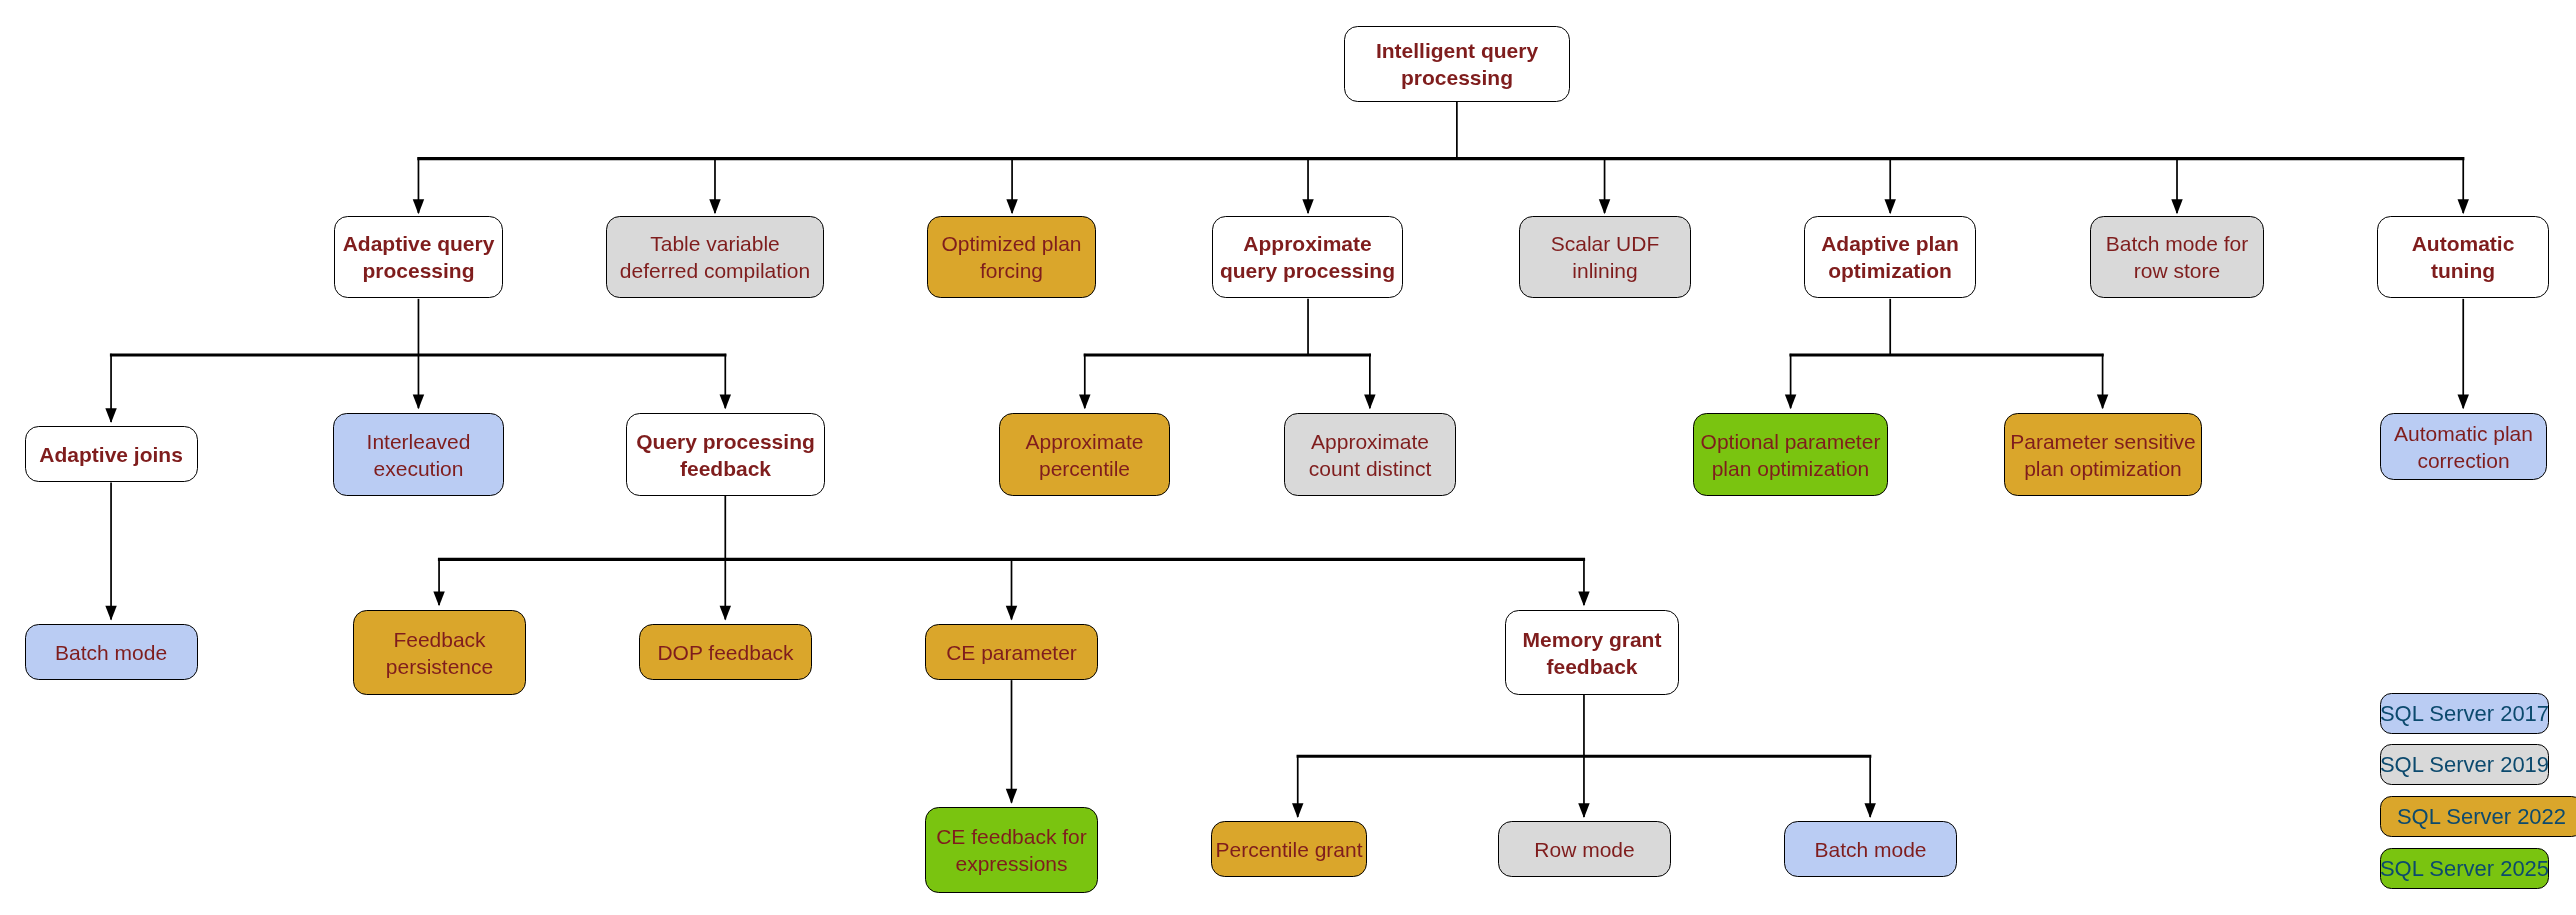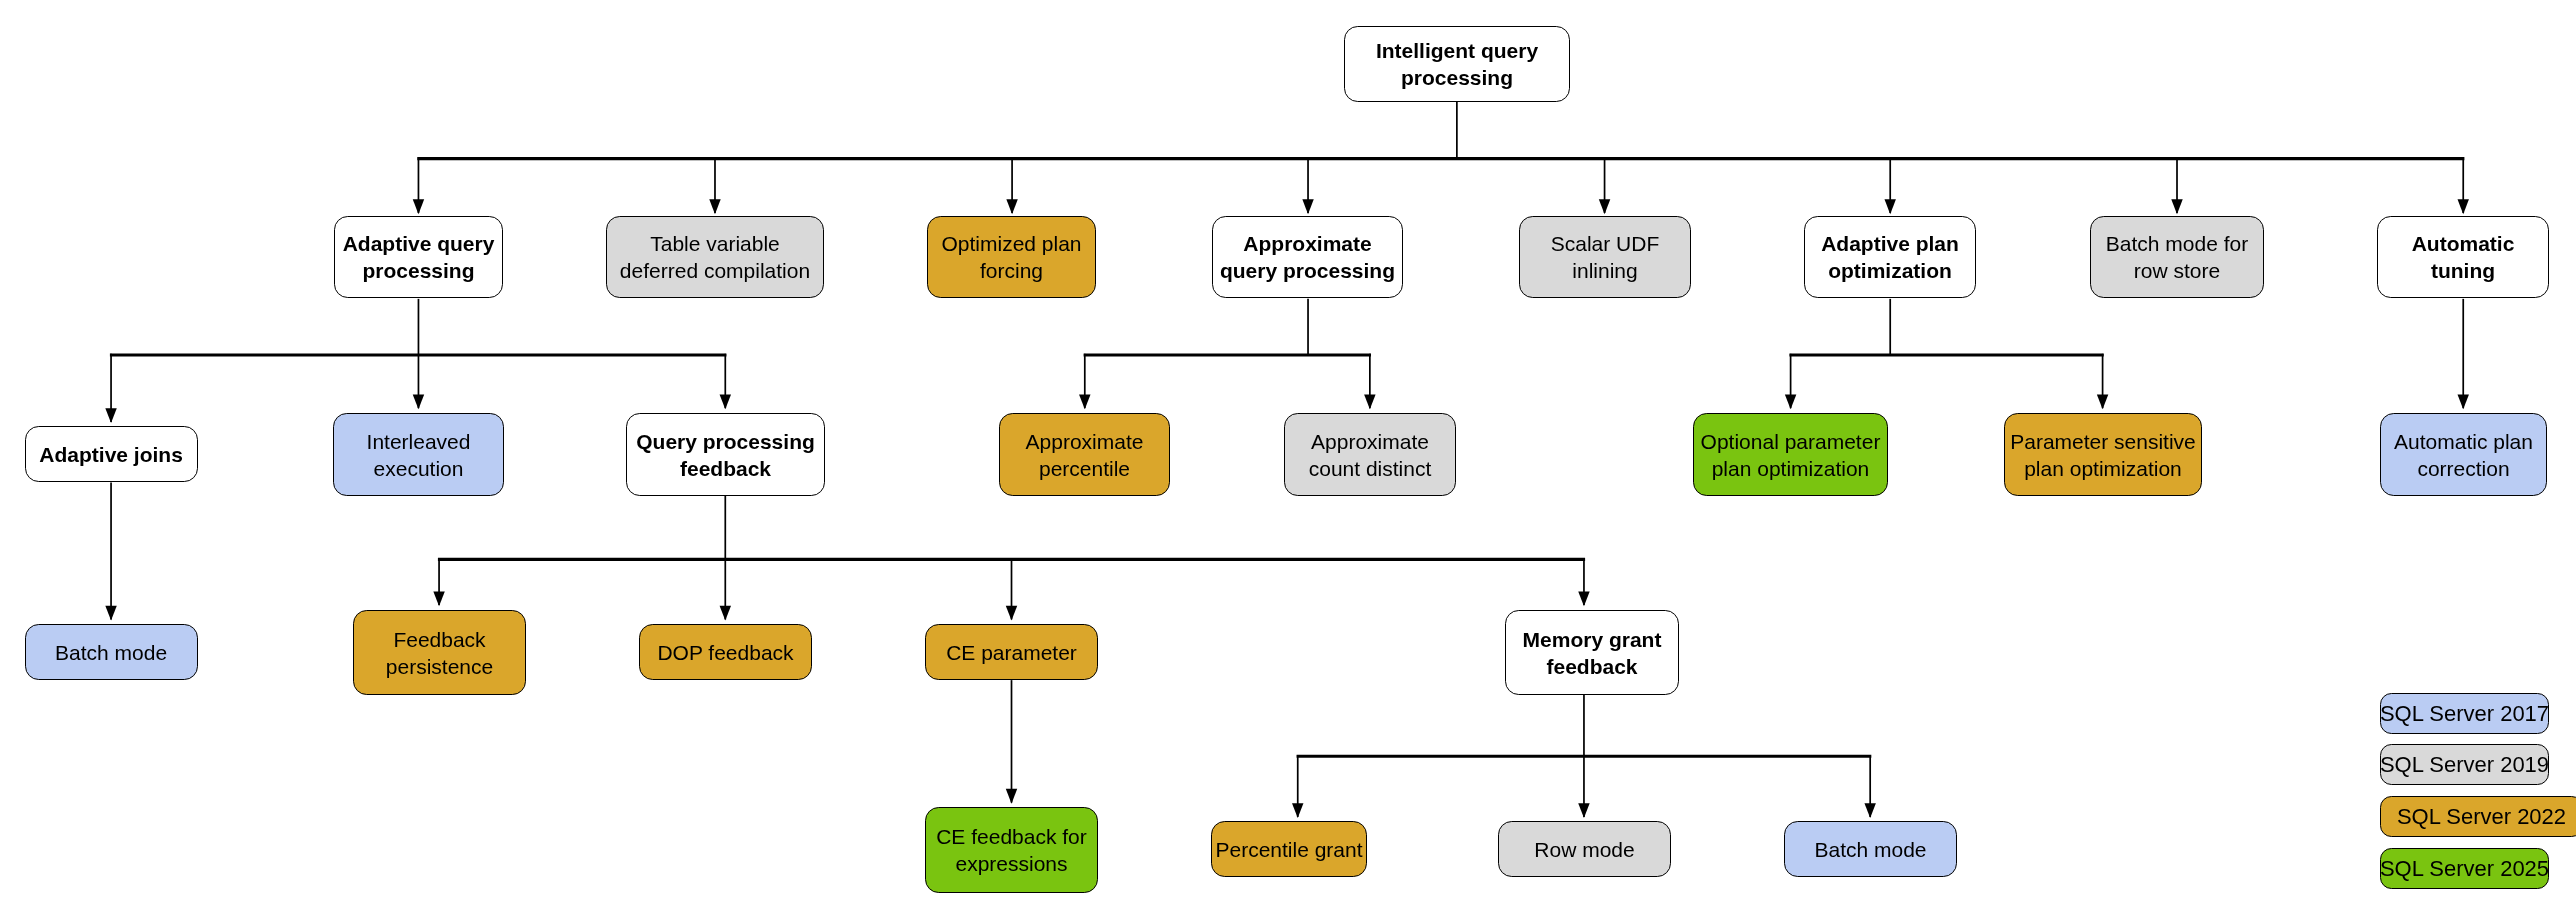--- a/index.html
+++ b/index.html
@@ -7,33 +7,33 @@
   .canvas{position:relative;width:2576px;height:916px;background:#ffffff;overflow:hidden;}
   .edges{position:absolute;left:0;top:0;width:2576px;height:916px;}
   .node{
     position:absolute;
     box-sizing:border-box;
     border:1.7px solid #000;
     border-radius:13.7px;
     background:#ffffff;
     display:flex;align-items:center;justify-content:center;
     text-align:center;
-    font-size:21px;line-height:27px;color:#000000;
+    font-size:21px;line-height:27px;color:#7f1d1d;
     white-space:pre-line;
     padding:0 3.4px;
   }
   .node.cat{font-weight:bold;}
   .legend-item{
     position:absolute;
     box-sizing:border-box;
     border:1.7px solid #000;
     border-radius:11.4px;
     display:flex;align-items:center;justify-content:center;
     text-align:center;
-    font-size:22px;color:#000000;
+    font-size:22px;color:#0c4a6e;
     white-space:nowrap;
   }
 </style>
 </head>
 <body>
 
 <div class="canvas">
 
   <svg class="edges" width="2576" height="916" viewBox="0 0 4500 1600" xmlns="http://www.w3.org/2000/svg">
     <defs>
@@ -114,21 +114,21 @@
   <div class="node cat" style="left: 626px; top: 413px; width: 199px; height: 83px; background: rgb(255, 255, 255);">Query processing
 feedback</div>
   <div class="node" style="left: 999px; top: 413px; width: 171px; height: 83px; background: rgb(218, 166, 43);">Approximate
 percentile</div>
   <div class="node" style="left: 1284px; top: 413px; width: 172px; height: 83px; background: rgb(217, 217, 217);">Approximate
 count distinct</div>
   <div class="node" style="left: 1693px; top: 413px; width: 195px; height: 83px; background: rgb(122, 196, 16);">Optional parameter
 plan optimization</div>
   <div class="node" style="left: 2004px; top: 413px; width: 198px; height: 83px; background: rgb(218, 166, 43);">Parameter sensitive
 plan optimization</div>
-  <div class="node" style="left: 2380px; top: 413px; width: 167px; height: 83px; background: rgb(186, 204, 243);">Automatic plan
+  <div class="node" style="left: 2380px; top: 413px; width: 167px; height: 67px; background: rgb(186, 204, 243);">Automatic plan
 correction</div>
 
   <div class="node" style="left: 24.6px; top: 624px; width: 173px; height: 56px; background: rgb(186, 204, 243);">Batch mode</div>
   <div class="node" style="left: 353px; top: 610px; width: 173px; height: 85px; background: rgb(218, 166, 43);">Feedback
 persistence</div>
   <div class="node" style="left: 639px; top: 624px; width: 173px; height: 56px; background: rgb(218, 166, 43);">DOP feedback</div>
   <div class="node" style="left: 925px; top: 624px; width: 173px; height: 56px; background: rgb(218, 166, 43);">CE parameter</div>
   <div class="node cat" style="left: 1497px; top: 610px; width: 174px; height: 85px; background: rgb(255, 255, 255); margin-left: 8px;">Memory grant
 feedback</div>
 

